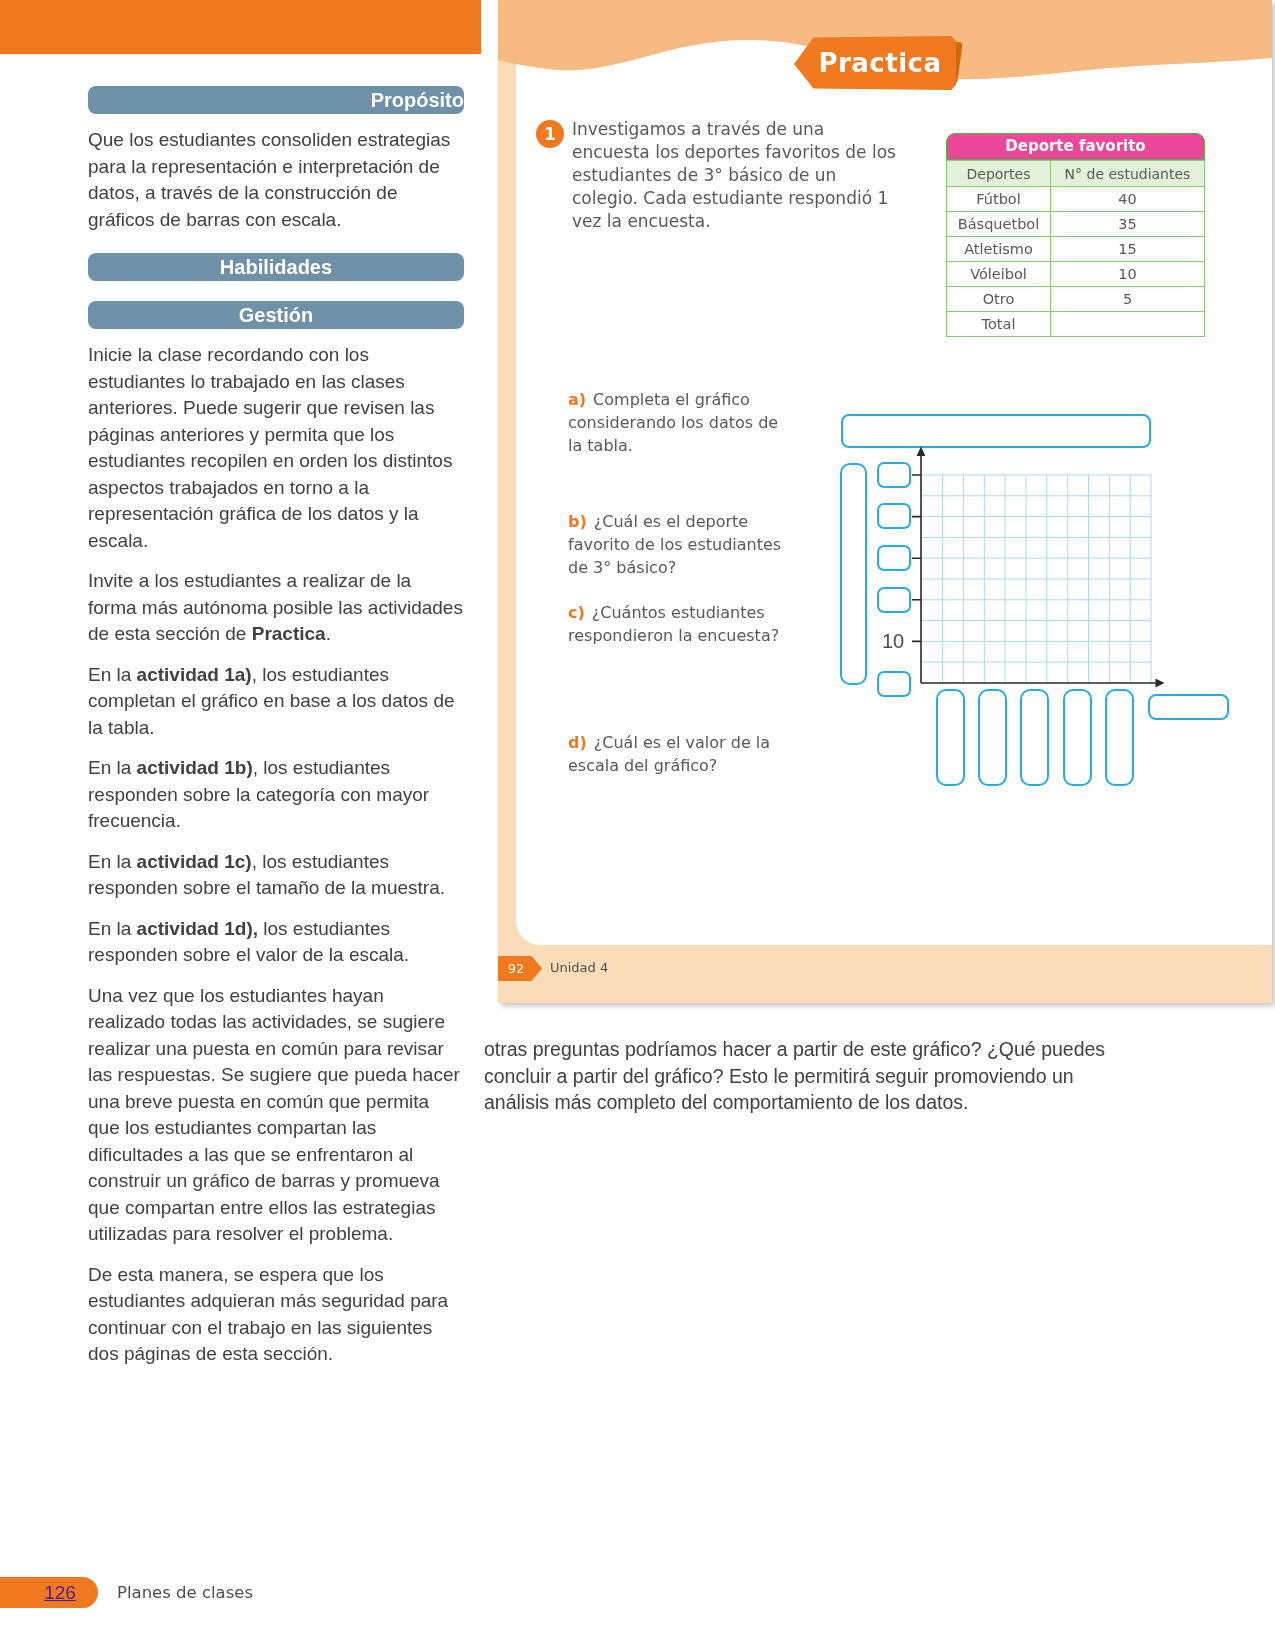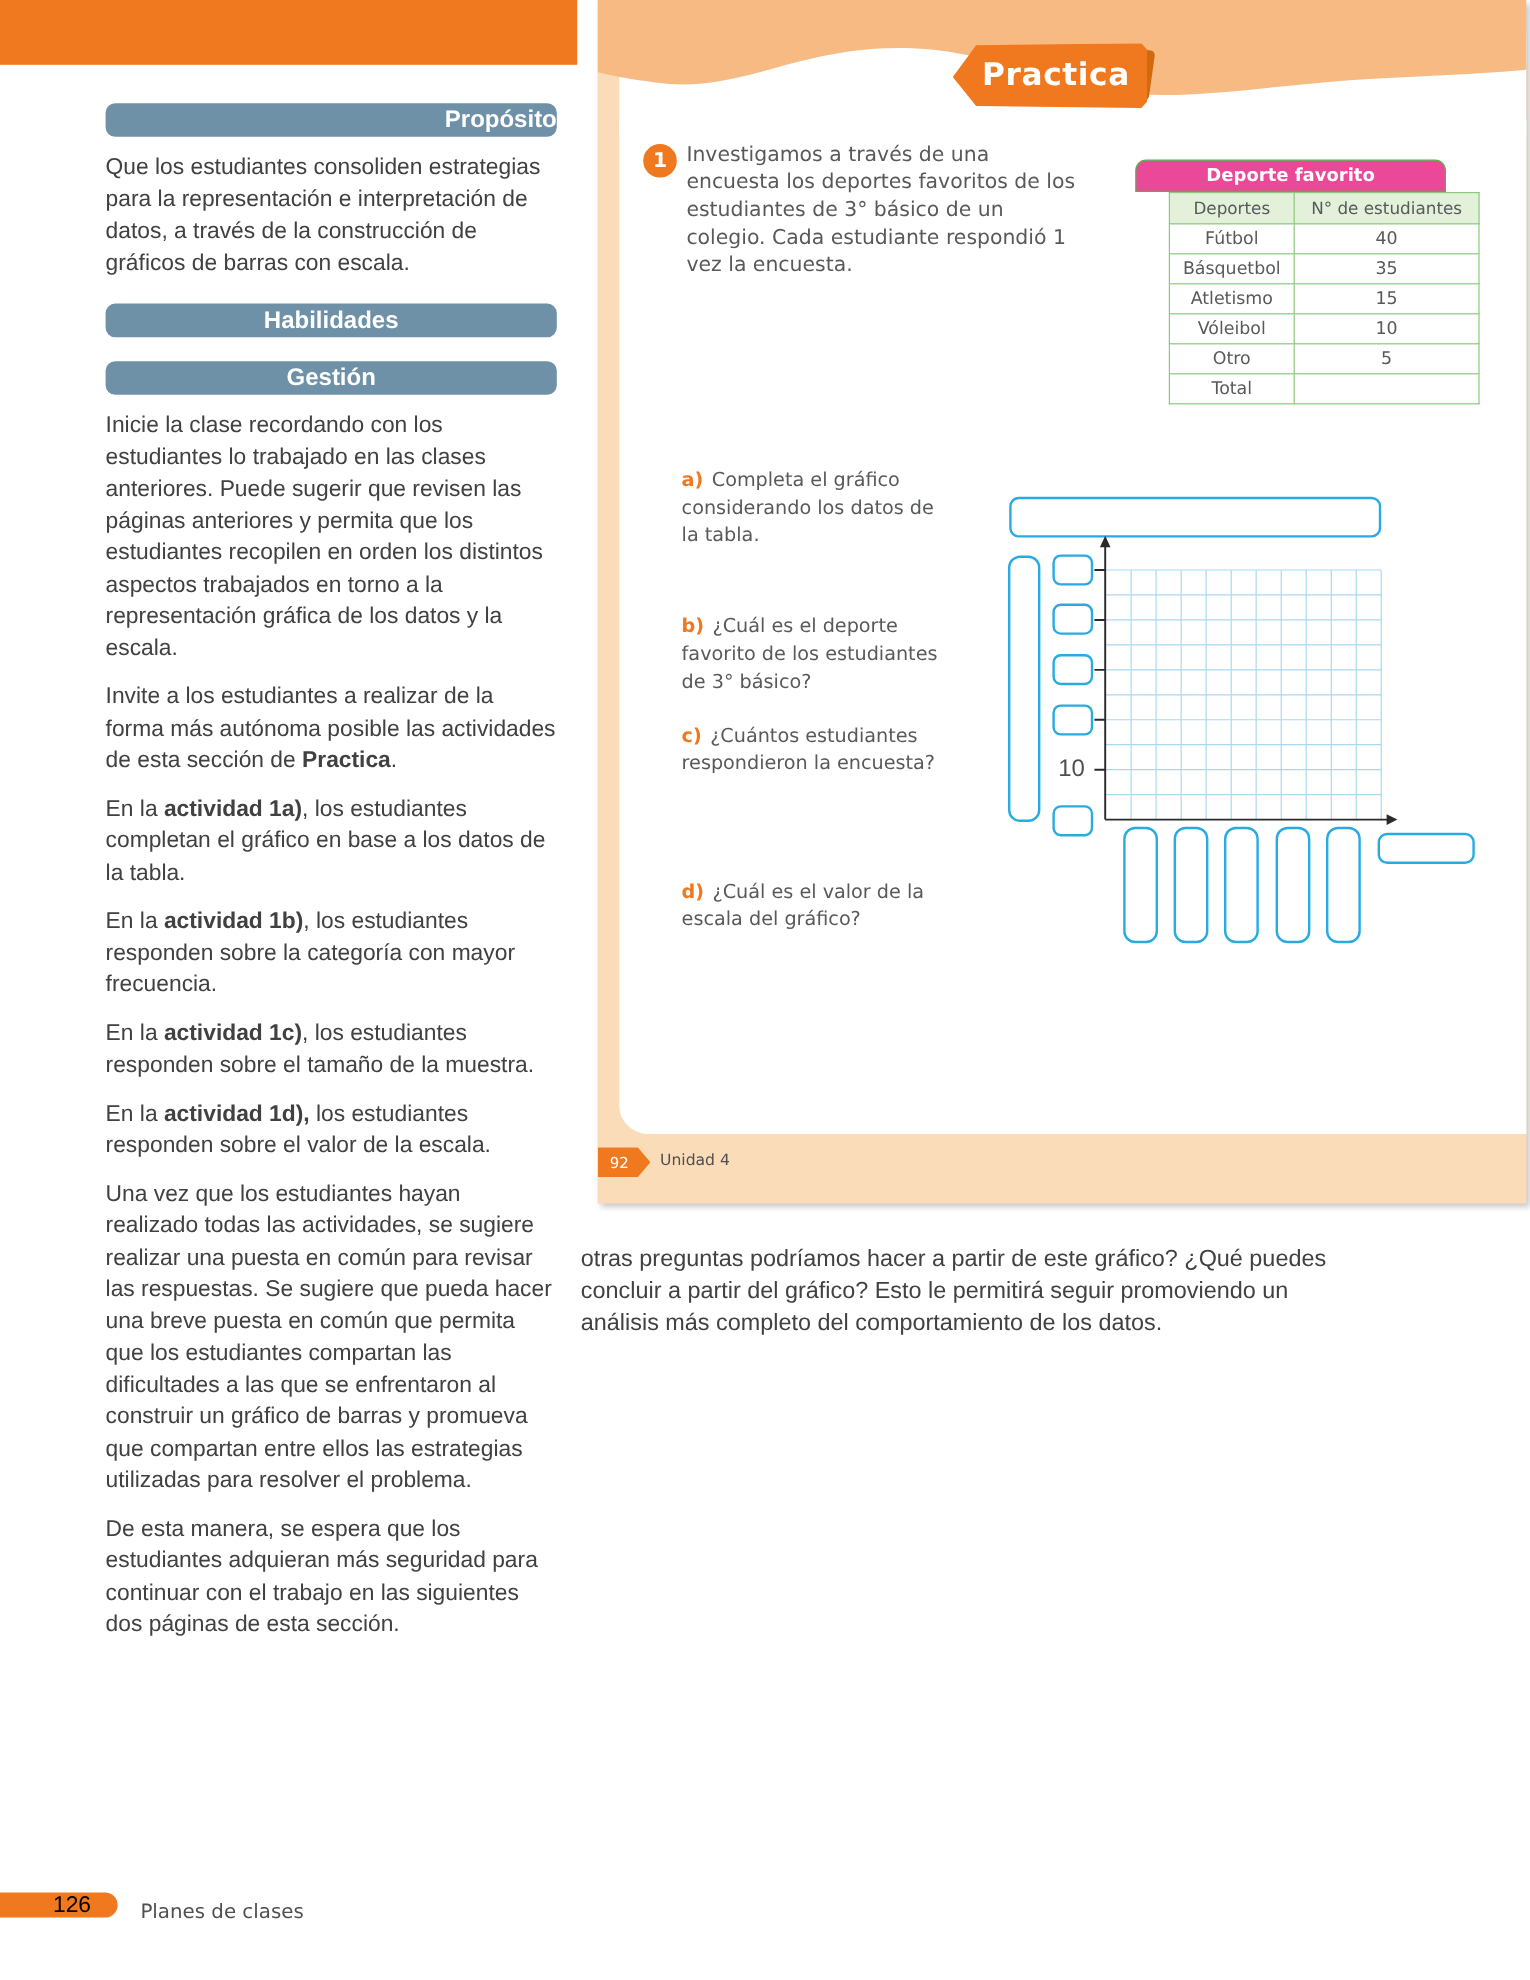--- a/index.html
+++ b/index.html
@@ -40,21 +40,21 @@
   .activity-text{position:absolute;left:74px;top:118px;width:333px;font-size:17px;line-height:23px;z-index:3;}
 
   
   .sports-table{position:absolute;left:448px;top:133px;width:259px;z-index:3;font-size:14.5px;}
   .tbl-title{background:#ec4899;border:1.5px solid #54B348;border-radius:9px 9px 0 0;height:25px;
              color:#fff;font-weight:bold;font-size:15px;text-align:center;line-height:25px;}
   .sports-table table{width:100%;border-collapse:collapse;background:#fff;}
   .sports-table td{border:1px solid #8CC97D;text-align:center;height:24px;padding:0 2px;}
   .sports-table tr.subhead td{background:#E3F1DA;font-size:14px;height:25px;}
   .sports-table td.c0{width:99px;}
-  .sports-table table{border:1.5px solid #6FBE5F;border-top:none;margin-left:28px;}
+  .sports-table table{border:1.5px solid #6FBE5F;border-top:none;}
 
   
   .question{position:absolute;left:70px;width:238px;font-size:16px;line-height:23px;z-index:3;}
   .qletter{color:#F0781E;font-weight:bold;margin-right:7px;}
   .q-a{top:388px;width:218px;} .q-b{top:510px;width:232px;} .q-c{top:601px;} .q-d{top:731px;}
 
   
   .ph{position:absolute;background:#ffffff;border:2px solid #29ABE2;z-index:3;box-sizing:border-box;}
   .chart-title-box{left:343px;top:414px;width:310px;height:34px;border-radius:8px;}
   .yaxis-title-box{left:342px;top:463px;width:27px;height:222px;border-radius:10px;}
@@ -71,23 +71,23 @@
   .pg-badge{position:absolute;left:0;top:956px;width:44px;height:25px;background:#F0781E;
             clip-path:polygon(0 0,76% 0,100% 50%,76% 100%,0 100%);color:#fff;font-size:12.5px;
             display:flex;align-items:center;justify-content:center;padding-right:8px;box-sizing:border-box;z-index:3;}
   .unit-label{position:absolute;left:52px;top:960px;font-size:13px;color:#4f4f51;z-index:3;}
 
   
   .continuation{position:absolute;left:484px;top:1036px;width:648px;font-size:19.5px;
                 line-height:26.5px;color:#414042;}
 
   
-  .footer-badge{position:absolute;left:0;top:1577px;width:98px;height:21px;background:#F0781E;
-                border-radius:0 16px 16px 0;color:#000000;font-size:19px;display:flex;align-items:center;
-                justify-content:center;padding-left:22px;box-sizing:border-box;}
+  .footer-badge{position:absolute;left:0;top:1577px;width:98px;height:31px;background:#F0781E;
+                border-radius:0 16px 16px 0;color:#4c1d95;font-size:19px;display:flex;align-items:center;
+                justify-content:center;padding-left:22px;box-sizing:border-box;text-decoration:underline;}
   .footer-label{position:absolute;left:117px;top:1583px;font-size:16.5px;color:#4f4f51;
                 font-family:"DejaVu Sans",sans-serif;}
 </style>
 </head>
 <body>
 
 <div class="canvas">
 
   <div class="top-band"></div>
 

